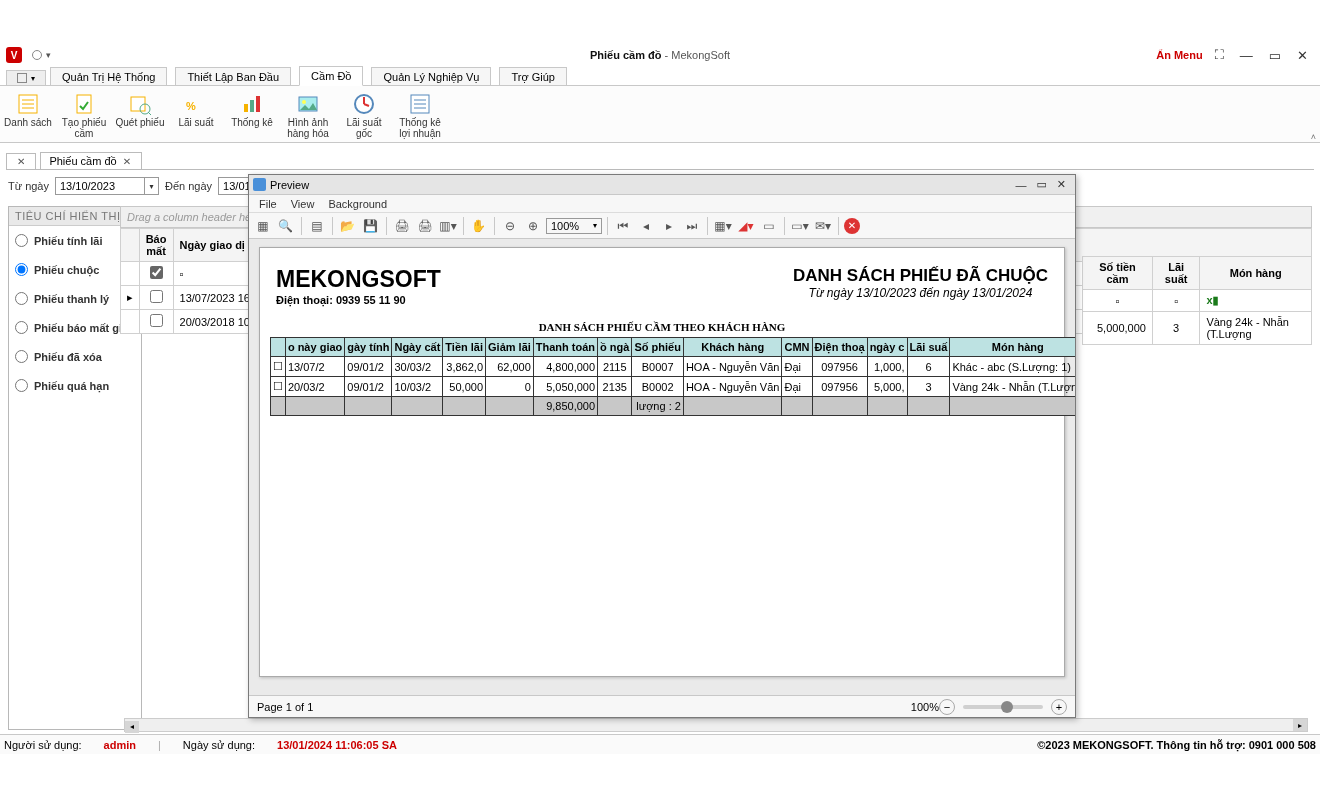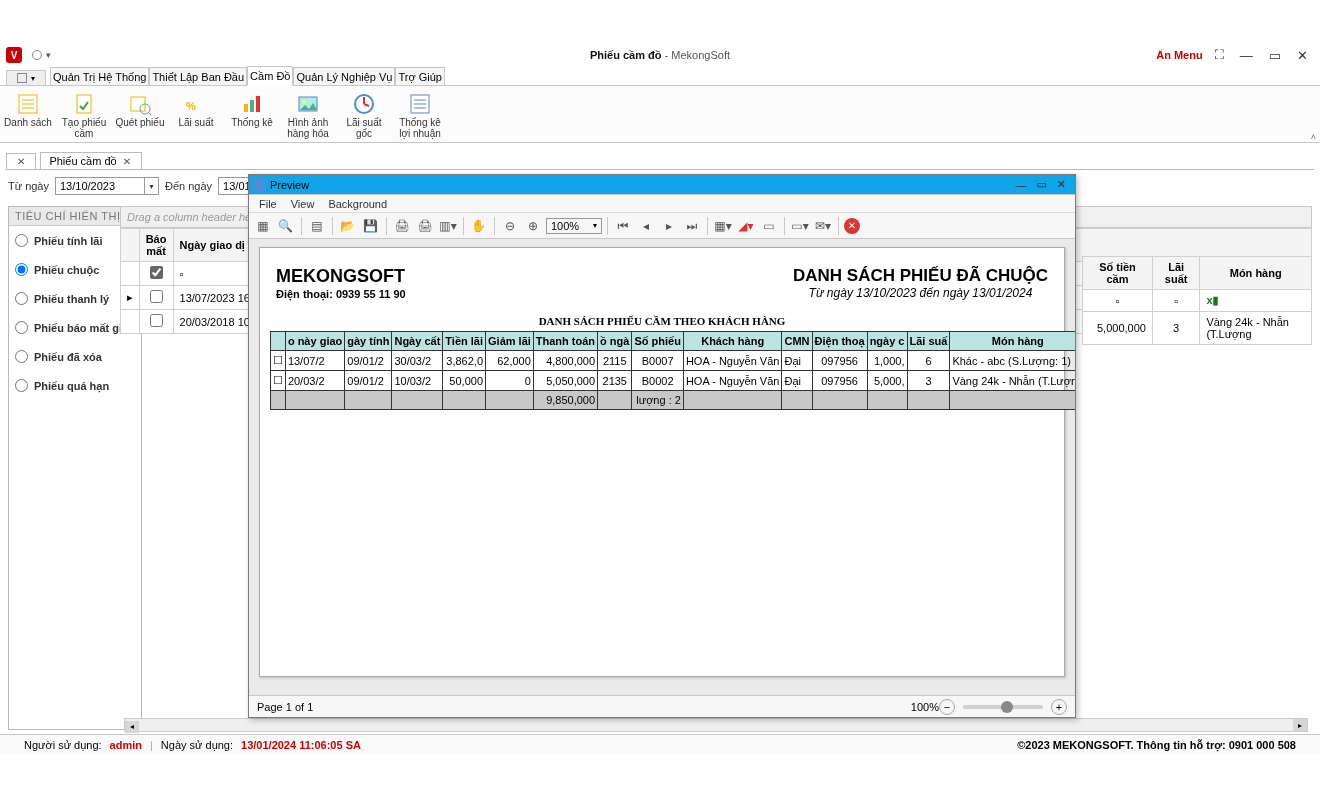--- a/index.html
+++ b/index.html
@@ -12,21 +12,21 @@
 .titlebar .qat .chev { font-size: 9px; color: #555; }
 .titlebar .window-title { position: absolute; left: 50%; transform: translateX(-50%); color: #555; }
 .titlebar .window-title b { color: #111; }
 .titlebar .right { position: absolute; right: 8px; display: flex; align-items: center; gap: 8px; }
 .titlebar .right .hide-menu { color: #c00; font-weight: bold; cursor: pointer; }
 .titlebar .right .wbtn { padding: 0 4px; color: #333; cursor: pointer; font-size: 13px; }
 
 .ribbon-tabs { position: absolute; top: 66px; left: 6px; display: flex; align-items: flex-end; height: 20px; }
 .ribbon-tabs .file-tab { background: #eee; border: 1px solid #c8c8c8; padding: 2px 10px; margin-right: 4px; display:flex; align-items:center; gap:4px; }
 .ribbon-tabs .file-tab .sq { width:10px; height:10px; border:1px solid #888; }
-.ribbon-tabs .tab { border: 1px solid #c8c8c8; border-bottom: none; padding: 3px 2px; margin-right: 0; background: #f6f6f6; cursor: pointer; }
+.ribbon-tabs .tab { border: 1px solid #c8c8c8; border-bottom: none; padding: 3px 11px; margin-right: 8px; background: #f6f6f6; cursor: pointer; }
 .ribbon-tabs .tab.active { background: #fff; border-bottom: 1px solid #fff; position: relative; z-index: 2; }
 
 .ribbon { position: absolute; top: 85px; left: 0; right: 0; height: 58px; border-top: 1px solid #c8c8c8; border-bottom: 1px solid #c8c8c8; background: #fcfcfc; display: flex; align-items: center; }
 .ribbon .group { display: flex; }
 .ribbon .btn { display: flex; flex-direction: column; align-items: center; justify-content: flex-start; width: 56px; padding: 3px 2px 0; cursor: pointer; }
 .ribbon .btn .ico { width: 28px; height: 24px; margin-bottom: 1px; }
 .ribbon .btn .lbl { font-size: 10px; text-align: center; line-height: 11px; color: #333; }
 .ribbon .close-r { position:absolute; right:4px; bottom:0; font-size:9px; color:#777; cursor:pointer; }
 
 .doc-tabs { position: absolute; top: 150px; left: 6px; right: 6px; height: 20px; border-bottom: 1px solid #bbb; display: flex; align-items: flex-end; }
@@ -53,21 +53,21 @@
 
 .grid-right { position: absolute; top: 244px; right: 8px; width: 230px; }
 .grid-right table { border-collapse: collapse; width: 100%; margin-top: 12px; }
 .grid-right th, .grid-right td { border: 1px solid #d0d0d0; padding: 4px 6px; background:#fff; }
 .grid-right th { background: #f4f4f4; font-weight: bold; text-align:center; }
 .grid-right .right-a { text-align:right; }
 .grid-right .ctr { text-align:center; }
 .grid-right .xls { color:#1a7a1a; font-weight:bold; }
 
 .preview-win { position: absolute; top: 174px; left: 248px; width: 828px; height: 544px; border: 1px solid #7a7a7a; background: #fafafa; box-shadow: 2px 2px 6px rgba(0,0,0,0.25); display:flex; flex-direction:column; }
-.preview-win .pw-title { height: 20px; background: #0ea5e9; display: flex; align-items: center; padding: 0 4px; border-bottom:1px solid #c8c8c8; }
+.preview-win .pw-title { height: 20px; background: #e5e5e5; display: flex; align-items: center; padding: 0 4px; border-bottom:1px solid #c8c8c8; }
 .preview-win .pw-title .pico { width:13px; height:13px; background:#4a90d9; border-radius:2px; margin-right:4px; }
 .preview-win .pw-title .spacer { flex:1; }
 .preview-win .pw-title .wbtn2 { padding:0 5px; cursor:pointer; font-size:11px; color:#333; }
 .preview-win .pw-menu { height: 18px; display:flex; align-items:center; gap:14px; padding:0 10px; border-bottom:1px solid #dcdcdc; color:#333; background:#f7f7f7; }
 .preview-win .pw-menu span { cursor:pointer; }
 .preview-win .pw-toolbar { height: 26px; display:flex; align-items:center; gap:3px; padding:0 4px; border-bottom:1px solid #c8c8c8; background:#f7f7f7; }
 .preview-win .pw-toolbar .tbtn { width:20px; height:20px; display:flex; align-items:center; justify-content:center; cursor:pointer; color:#555; font-size:12px; }
 .preview-win .pw-toolbar .tsep { width:1px; height:18px; background:#c8c8c8; margin:0 2px; }
 .preview-win .pw-toolbar .zoom-sel { border:1px solid #999; padding:1px 4px; width:56px; font-size:11px; display:flex; justify-content:space-between; align-items:center; cursor:pointer; }
 .preview-win .pw-toolbar .close-red { width:16px; height:16px; border-radius:8px; background:#d33; color:#fff; display:flex; align-items:center; justify-content:center; font-size:10px; cursor:pointer; }
@@ -75,35 +75,35 @@
 .preview-win .pw-body { flex:1; overflow:auto; background:#eaeaea; position:relative; }
 .preview-win .page { background:#fff; margin:8px 10px; border:1px solid #aaa; box-shadow:1px 1px 3px rgba(0,0,0,0.2); padding:18px 10px 220px; min-height:430px; }
 .preview-win .pw-status { height:22px; border-top:1px solid #c8c8c8; display:flex; align-items:center; padding:0 8px; background:#f7f7f7; }
 .preview-win .pw-status .spacer { flex:1; }
 .preview-win .pw-status .zslider { width:80px; height:4px; background:#d0d0d0; border-radius:2px; margin:0 8px; position:relative; }
 .preview-win .pw-status .zslider .knob { position:absolute; left:38px; top:-4px; width:12px; height:12px; border-radius:6px; background:#888; }
 .preview-win .pw-status .zbtn { width:16px; height:16px; border:1px solid #aaa; border-radius:8px; display:flex; align-items:center; justify-content:center; cursor:pointer; font-size:11px; }
 
 .page .rpt-head { display:flex; justify-content:space-between; padding:0 6px; }
 .page .rpt-head .co { font-family: 'Times New Roman', serif; }
-.page .rpt-head .co .name { font-size:18px; font-weight:bold; }
+.page .rpt-head .co .name { font-size:23px; font-weight:bold; }
 .page .rpt-head .co .line { font-size:12px; }
 .page .rpt-head .ttl { font-family: 'Times New Roman', serif; text-align:center; }
 .page .rpt-head .ttl .t1 { font-size:17px; font-weight:bold; display:block; }
 .page .rpt-head .ttl .t2 { font-size:12px; font-style:italic; display:block; }
 .page .rpt-sub { text-align:center; font-family:'Times New Roman', serif; font-size:11px; font-weight:bold; margin:14px 0 4px; }
 
 .page table.rpt { border-collapse: collapse; width: 100%; font-family: 'Times New Roman', serif; font-size:12px; }
 .page table.rpt th { background:#bde2e2; border:1px solid #333; padding:3px 2px; font-weight:bold; text-align:center; white-space:nowrap; overflow:hidden; }
 .page table.rpt td { border:1px solid #333; padding:3px 2px; white-space:nowrap; overflow:hidden; }
 .page table.rpt td.num { text-align:right; }
 .page table.rpt td.ctr { text-align:center; }
 .page table.rpt tr.sum td { background:#c8c8c8; font-weight:normal; }
 
-.statusbar { position:absolute; bottom: 46px; left:0; right:0; height:20px; border-top:1px solid #c8c8c8; background:#fafafa; display:flex; align-items:center; padding:0 24px; gap:8px; }
+.statusbar { position:absolute; bottom: 46px; left:0; right:0; height:20px; border-top:1px solid #c8c8c8; background:#fafafa; display:flex; align-items:center; padding:0 4px; gap:22px; }
 .statusbar .red { color:#c00; font-weight:bold; }
 .statusbar .sep { color:#aaa; }
 .statusbar .spacer { flex:1; }
 .statusbar .right-txt { font-weight:bold; }
 
 .scroll-h { position:absolute; left:124px; right:12px; bottom:68px; height:14px; background:#efefef; border:1px solid #ccc; }
 .scroll-h .thumb-l, .scroll-h .thumb-r { width:14px; height:12px; background:#d6d6d6; display:inline-flex; align-items:center; justify-content:center; font-size:8px; }
 .scroll-h .thumb-r { float:right; }
 
 </style>

